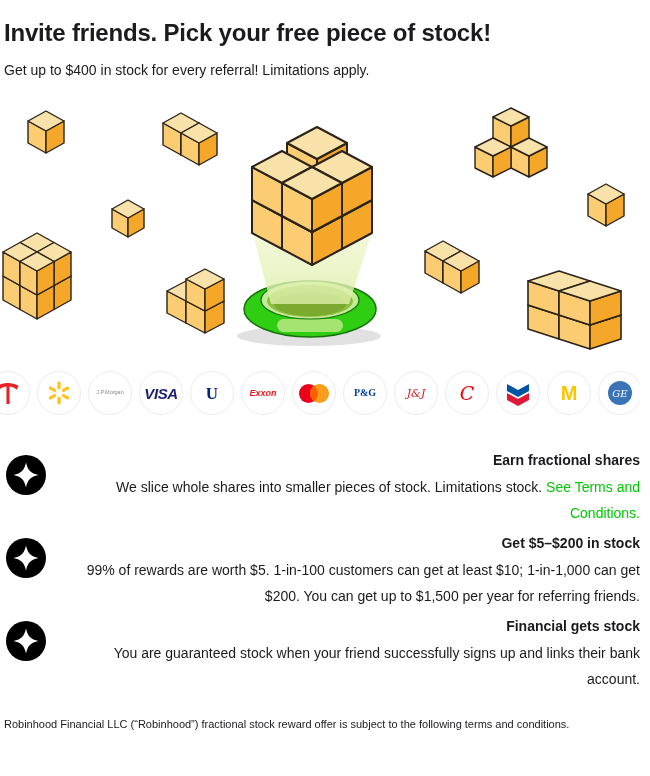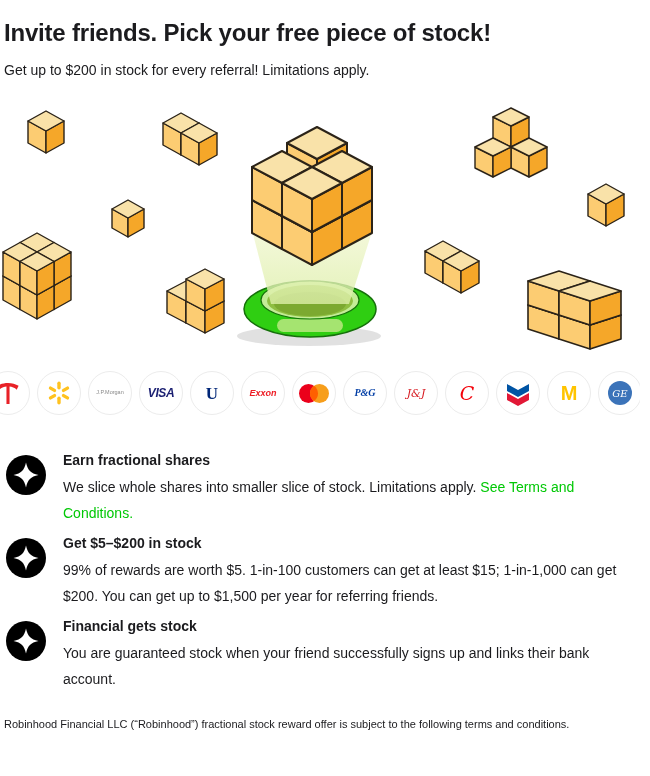--- a/index.html
+++ b/index.html
@@ -6,43 +6,43 @@
   body{font-family:"Liberation Sans",sans-serif;color:#1B1B1E;}
   .page{width:640px;height:776px;box-sizing:border-box;padding-left:4px;overflow:hidden;background:#fff;}
   .title{font-size:24px;font-weight:600;letter-spacing:-0.2px;margin:18px 0 0;line-height:29px;}
   .subtitle{font-size:14px;margin:14px 0 0;line-height:18px;}
   .illustration{width:650px;height:258px;margin:14px 0 0 -4px;}
   .logo-row{display:flex;gap:7px;margin:20px 0 0 -18px;}
   .logo{width:44px;height:44px;min-width:44px;border:1px solid #ECECEC;border-radius:50%;
         background:#fff;display:flex;align-items:center;justify-content:center;box-sizing:border-box;overflow:hidden;}
   .lt{display:block;text-align:center;line-height:1;white-space:nowrap;}
   .lt.small{font-size:5.5px;}
-  .lt.visa{font-size:12px;font-weight:700;font-style:italic;letter-spacing:-0.4px;}
+  .lt.visa{font-size:15px;font-weight:700;font-style:italic;letter-spacing:-0.4px;}
   .lt.shield{font-size:17px;font-weight:700;font-family:"Liberation Serif",serif;}
   .lt.exxon{font-size:9px;font-weight:700;font-style:italic;}
-  .lt.pg{font-size:10px;font-weight:700;font-style:italic;font-family:"Liberation Serif",serif;}
+  .lt.pg{font-size:10px;font-weight:700;font-family:"Liberation Serif",serif;}
   .lt.script{font-size:11px;font-style:italic;font-family:"DejaVu Serif",serif;}
   .lt.scriptLarge{font-size:19px;font-style:italic;font-family:"DejaVu Serif",serif;}
   .lt.mcd{font-size:20px;font-weight:700;}
   .features{margin-top:34px;}
-  .feature{display:flex;margin-bottom:6px;}
+  .feature{display:flex;margin-bottom:6px;text-align:right;}
   .f-icon{width:40px;height:40px;margin:6px 0 0 2px;flex:none;}
   .f-text{margin-left:17px;width:578px;}
   .f-text h3{font-size:14px;font-weight:700;margin:0 0 3px;line-height:22px;}
   .f-text p{font-size:14px;line-height:26px;margin:0;}
   .green-link{color:#00C805;font-weight:500;text-decoration:none;cursor:pointer;}
   .footnote{font-size:11px;line-height:25px;margin:20px 0 12px;width:628px;}
 </style>
 </head>
 <body>
 
 <div class="page">
 
   <h1 class="title">Invite friends. Pick your free piece of stock!</h1>
-  <p class="subtitle">Get up to $200 in stock for every referral! Limitations apply.</p>
+  <p class="subtitle">Get up to $400 in stock for every referral! Limitations apply.</p>
 
   <div class="illustration">
     <svg id="illus" width="650" height="258" viewBox="0 0 650 258">
         <defs>
           <linearGradient id="beamG" x1="0" y1="0" x2="0" y2="1">
             <stop offset="0" stop-color="#F0F6D0"></stop>
             <stop offset="1" stop-color="#DDEFA8"></stop>
           </linearGradient>
         </defs>
         <ellipse cx="309" cy="243" rx="72" ry="10" fill="#D9D9D9" opacity="0.8"></ellipse>
@@ -221,34 +221,34 @@
 
     <div class="feature">
       <div class="f-icon">
         <svg width="40" height="40" viewBox="0 0 40 40">
             <circle cx="20" cy="20" r="20" fill="#000"></circle>
             <path d="M20,7.5 C21.8,15.5 24.5,18.2 32.5,20 C24.5,21.8 21.8,24.5 20,32.5 C18.2,24.5 15.5,21.8 7.5,20 C15.5,18.2 18.2,15.5 20,7.5 Z" fill="#fff"></path>
           </svg>
       </div>
       <div class="f-text">
         <h3>Earn fractional shares</h3>
-        <p><span>We slice whole shares into smaller slice of stock. Limitations apply.</span> <a class="green-link">See Terms and Conditions.</a></p>
+        <p><span>We slice whole shares into smaller pieces of stock. Limitations stock.</span> <a class="green-link">See Terms and Conditions.</a></p>
       </div>
     </div>
 
     <div class="feature">
       <div class="f-icon">
         <svg width="40" height="40" viewBox="0 0 40 40">
             <circle cx="20" cy="20" r="20" fill="#000"></circle>
             <path d="M20,7.5 C21.8,15.5 24.5,18.2 32.5,20 C24.5,21.8 21.8,24.5 20,32.5 C18.2,24.5 15.5,21.8 7.5,20 C15.5,18.2 18.2,15.5 20,7.5 Z" fill="#fff"></path>
           </svg>
       </div>
       <div class="f-text">
         <h3>Get $5–$200 in stock</h3>
-        <p><span>99% of rewards are worth $5. 1-in-100 customers can get at least $15; 1-in-1,000 can get $200. You can get up to $1,500 per year for referring friends.</span><a class="green-link"></a></p>
+        <p><span>99% of rewards are worth $5. 1-in-100 customers can get at least $10; 1-in-1,000 can get $200. You can get up to $1,500 per year for referring friends.</span><a class="green-link"></a></p>
       </div>
     </div>
 
     <div class="feature">
       <div class="f-icon">
         <svg width="40" height="40" viewBox="0 0 40 40">
             <circle cx="20" cy="20" r="20" fill="#000"></circle>
             <path d="M20,7.5 C21.8,15.5 24.5,18.2 32.5,20 C24.5,21.8 21.8,24.5 20,32.5 C18.2,24.5 15.5,21.8 7.5,20 C15.5,18.2 18.2,15.5 20,7.5 Z" fill="#fff"></path>
           </svg>
       </div>

